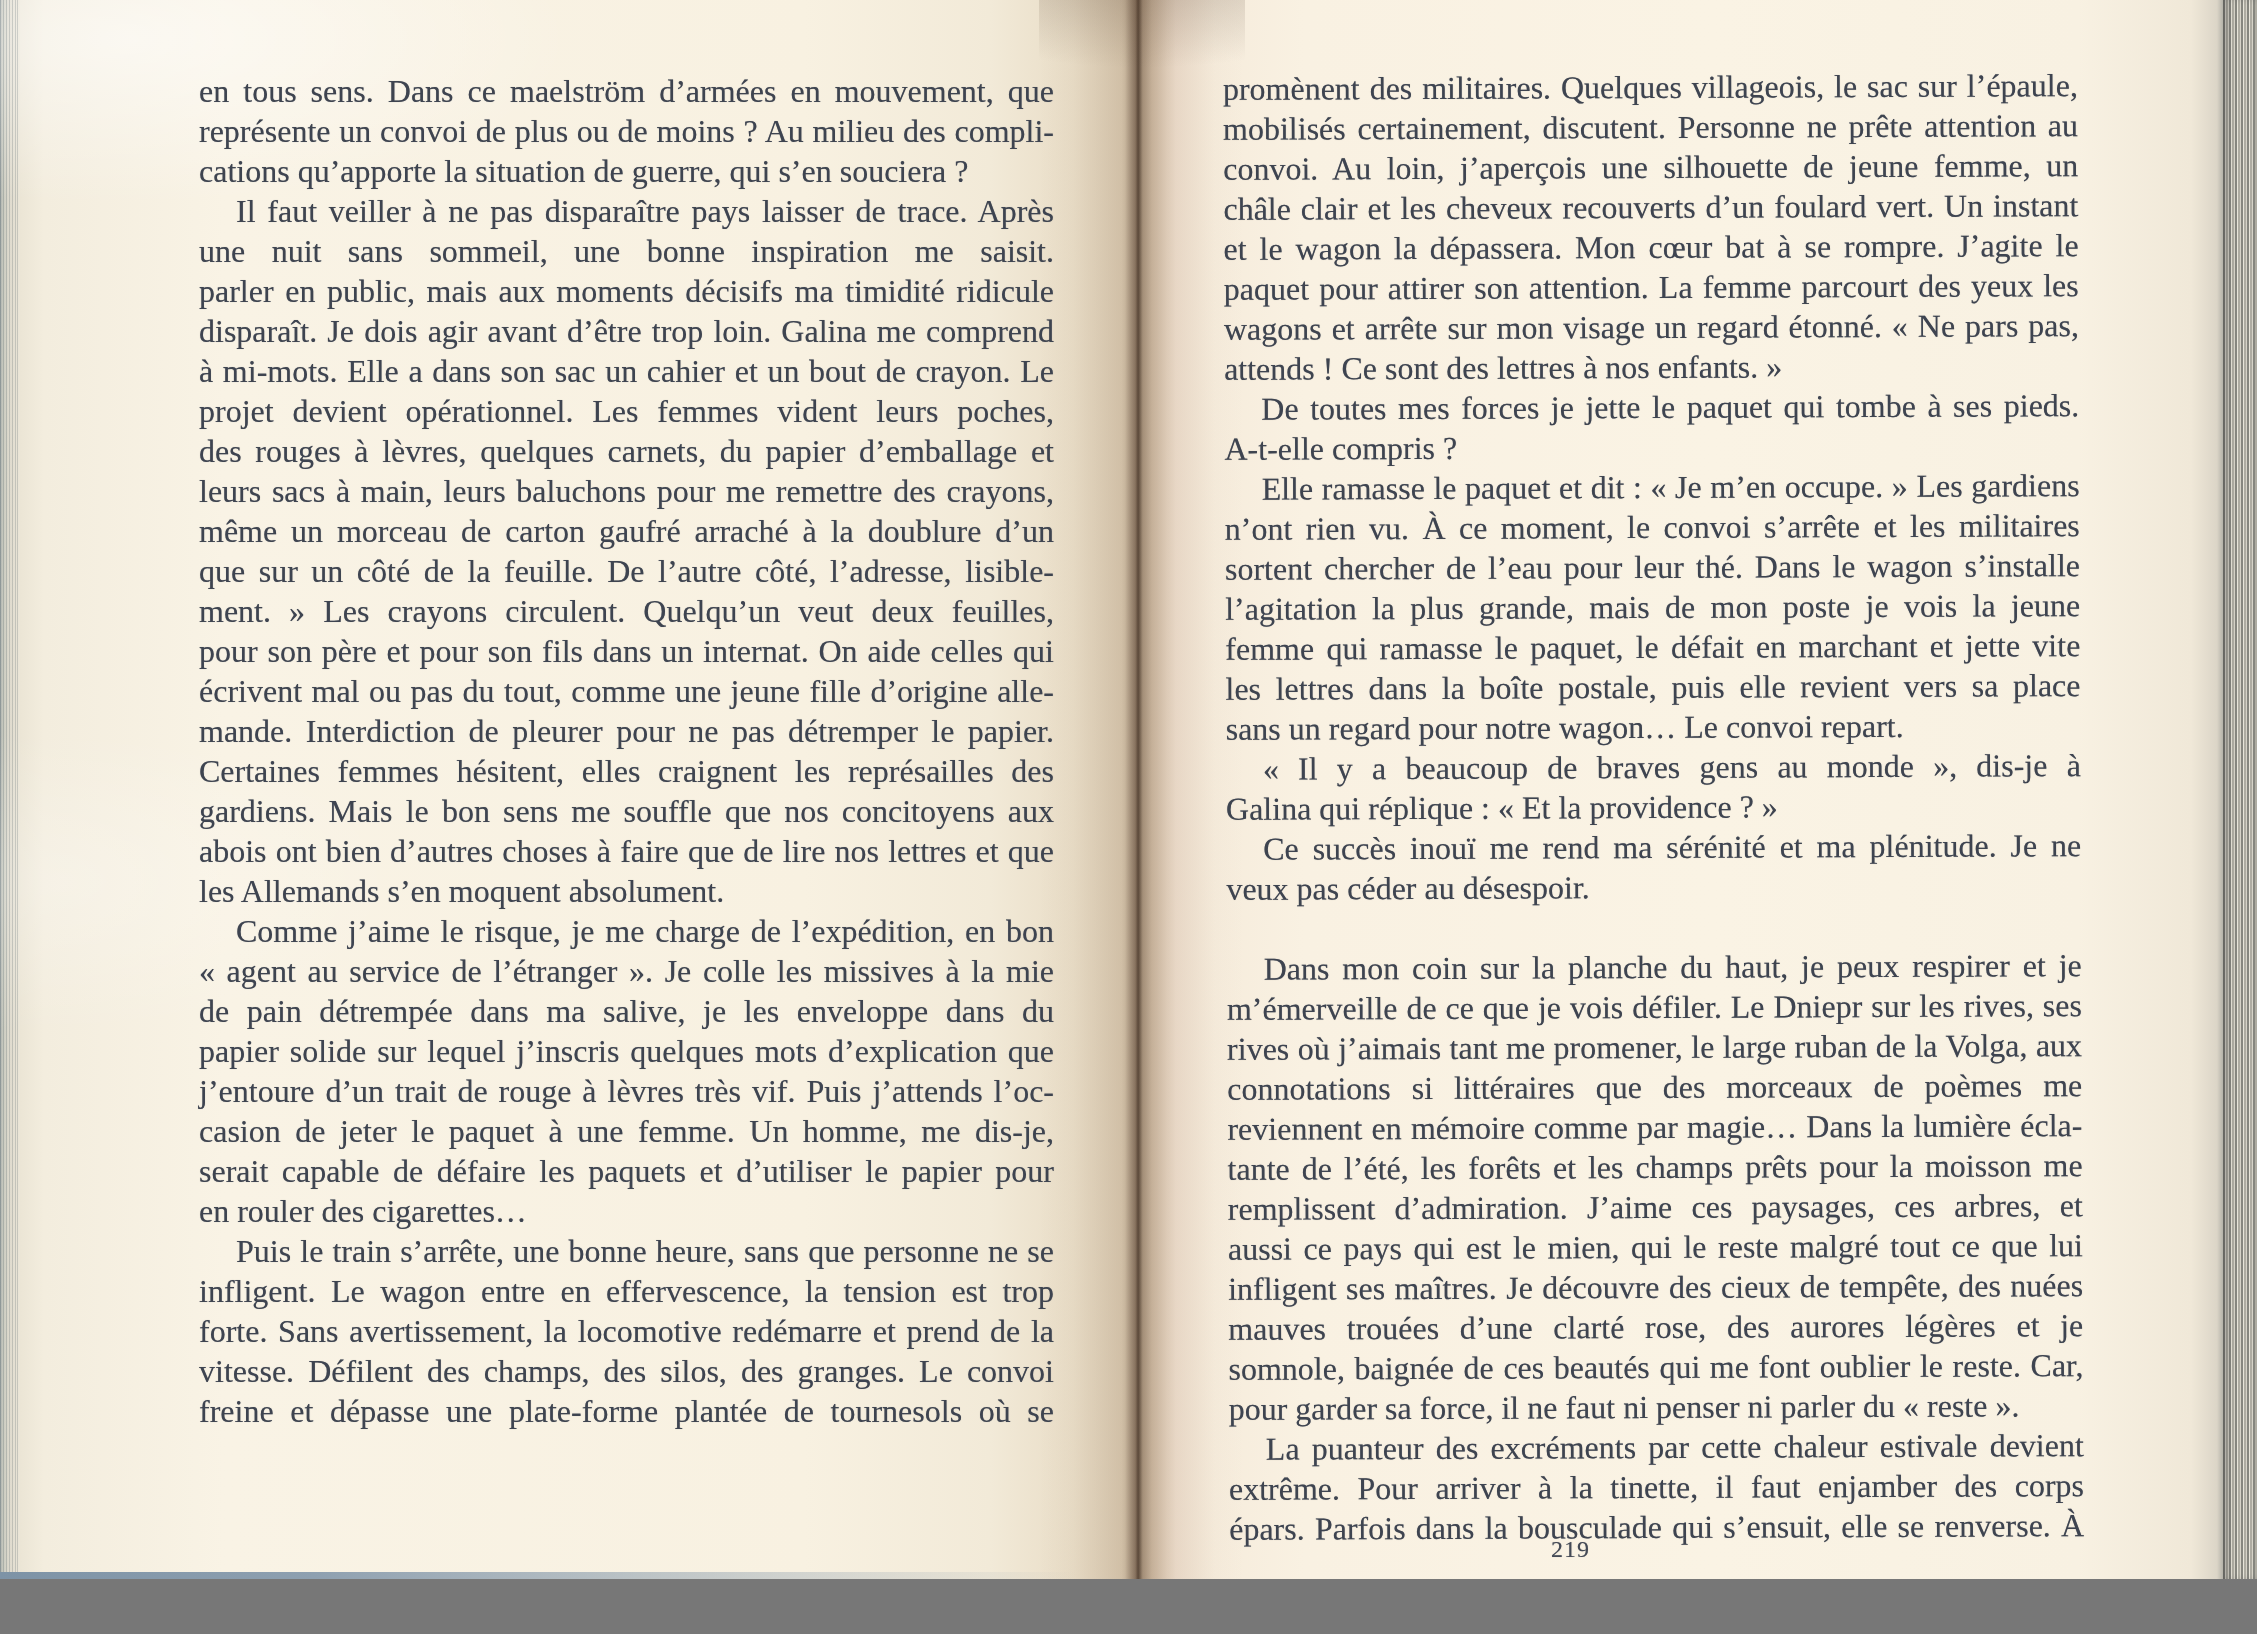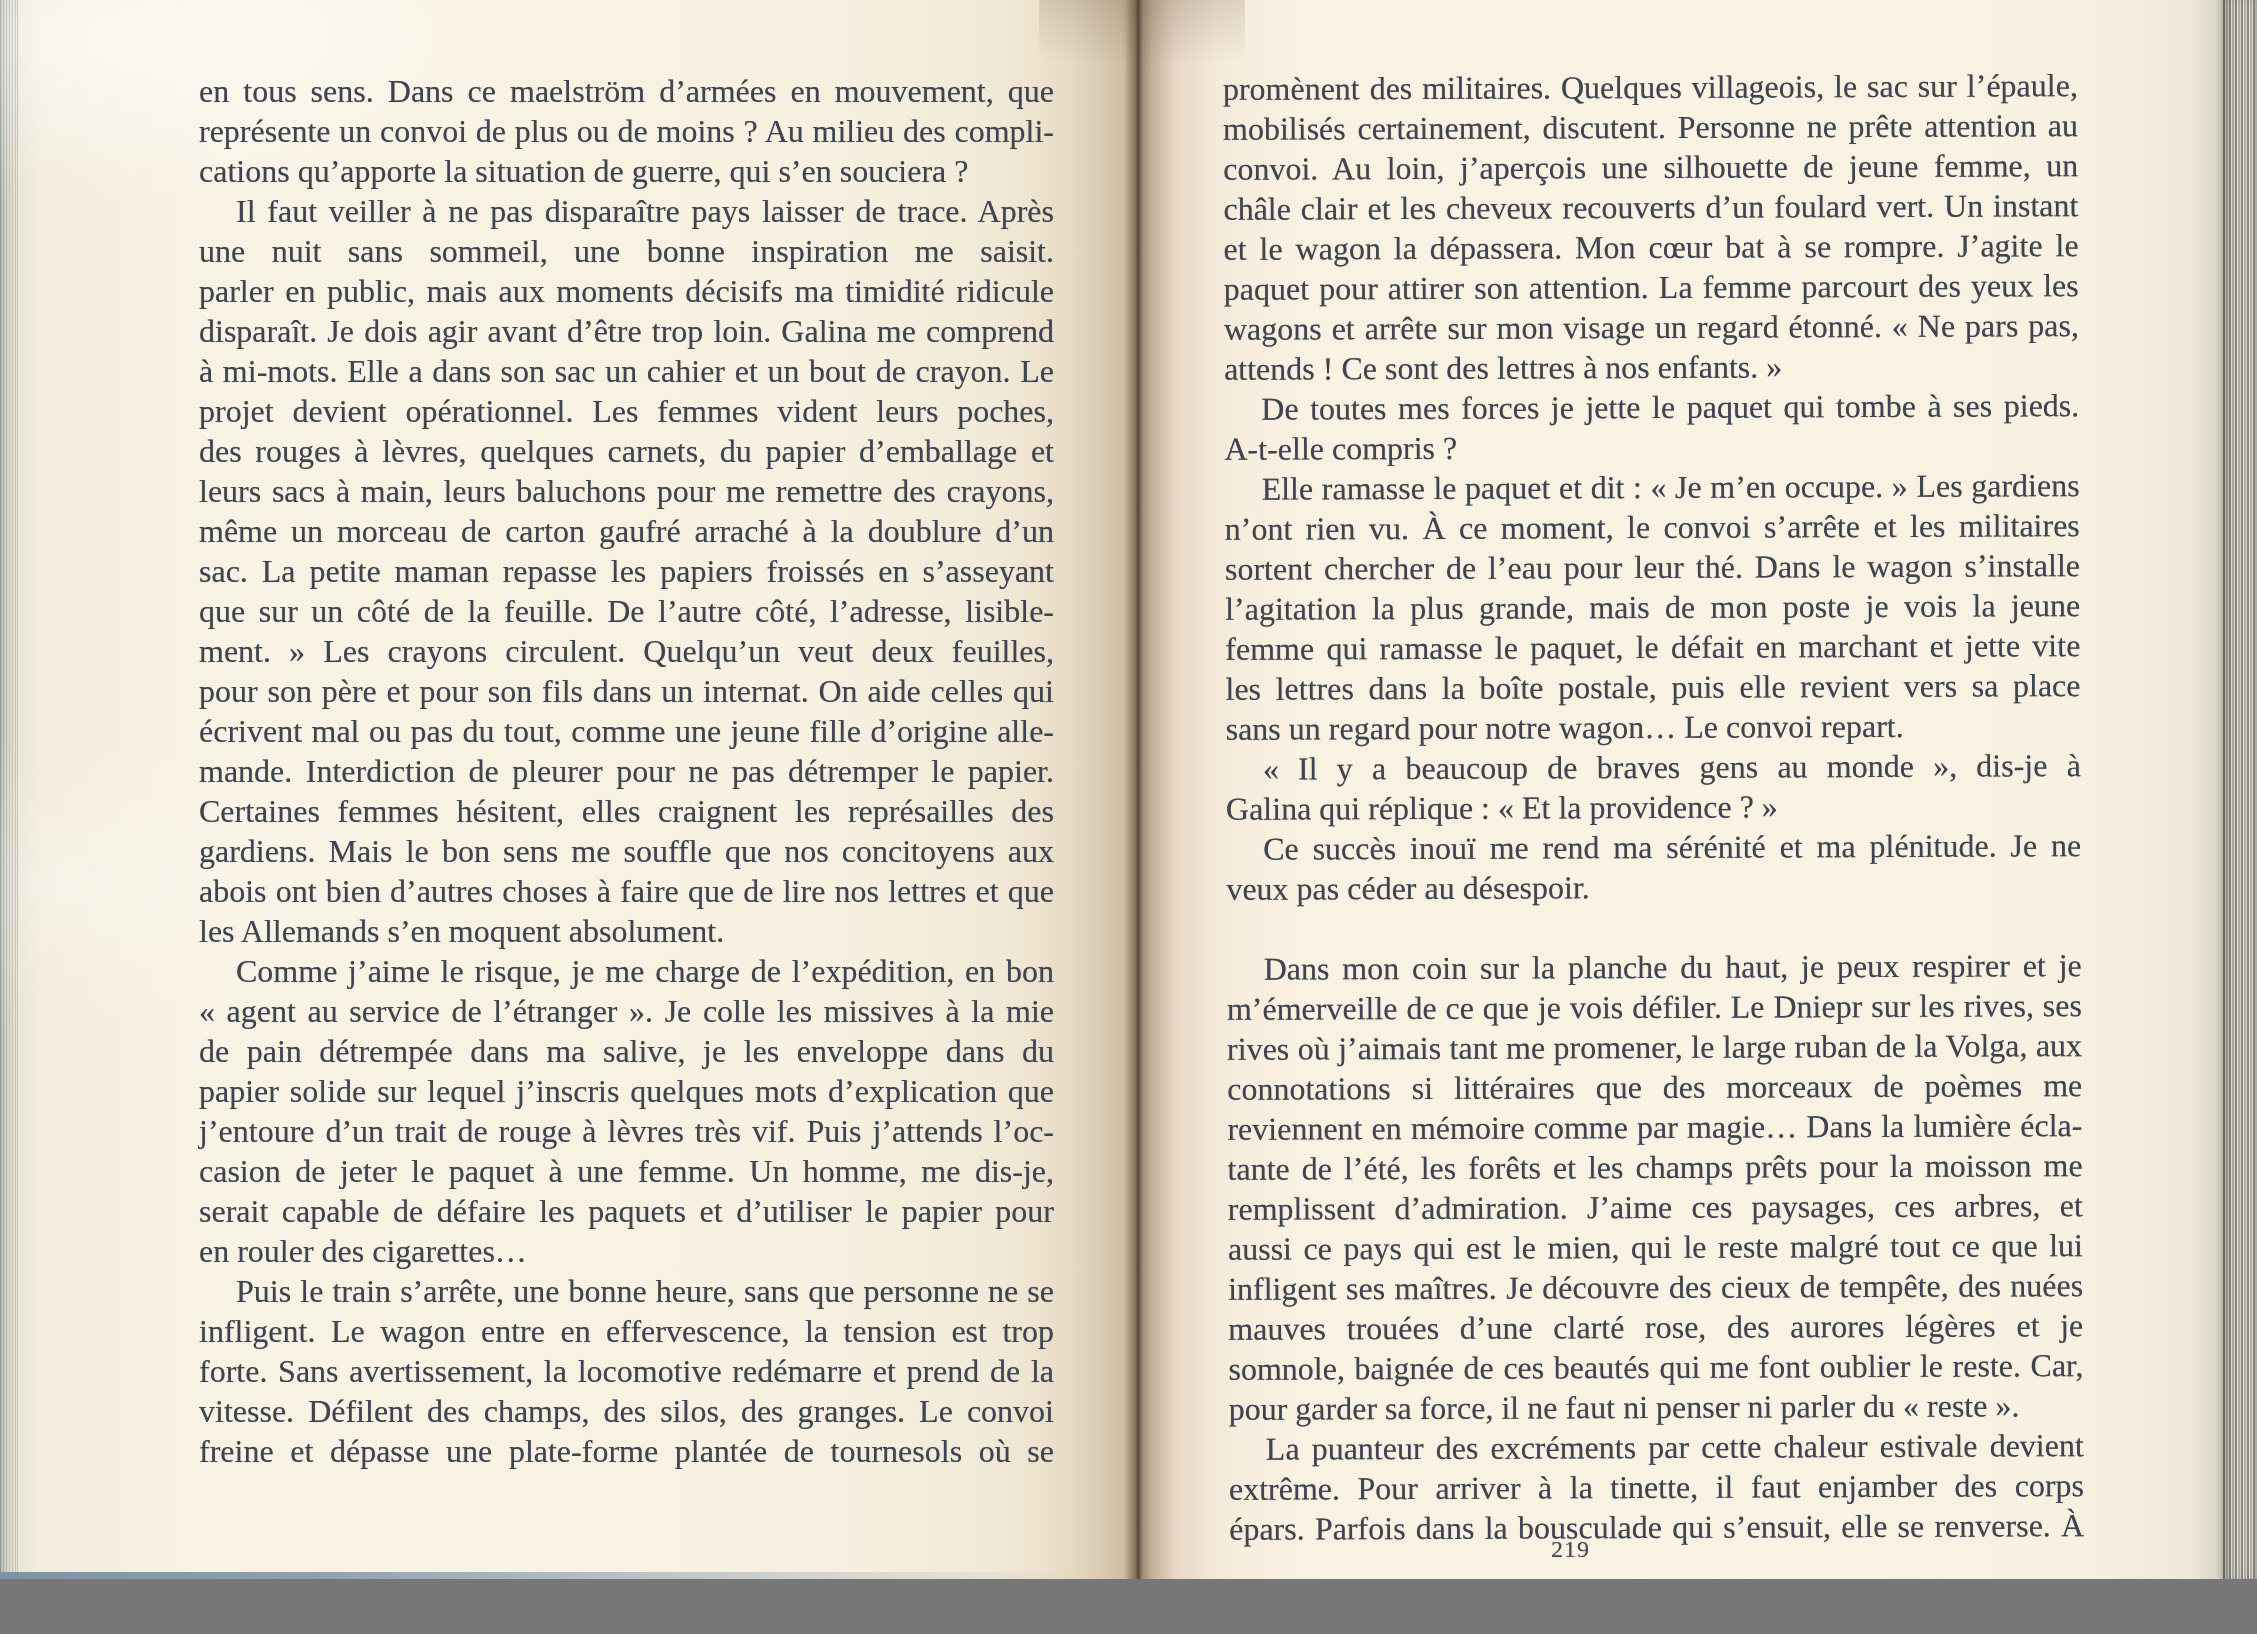--- a/index.html
+++ b/index.html
@@ -88,21 +88,20 @@
       <div class="line last">cations qu’apporte la situation de guerre, qui s’en souciera ?</div>
       <div class="line indent">Il faut veiller à ne pas disparaître pays laisser de trace. Après</div>
       <div class="line">une nuit sans sommeil, une bonne inspiration me saisit.</div>
       <div class="line">parler en public, mais aux moments décisifs ma timidité ridicule</div>
       <div class="line">disparaît. Je dois agir avant d’être trop loin. Galina me comprend</div>
       <div class="line">à mi-mots. Elle a dans son sac un cahier et un bout de crayon. Le</div>
       <div class="line">projet devient opérationnel. Les femmes vident leurs poches,</div>
       <div class="line">des rouges à lèvres, quelques carnets, du papier d’emballage et</div>
       <div class="line">leurs sacs à main, leurs baluchons pour me remettre des crayons,</div>
       <div class="line">même un morceau de carton gaufré arraché à la doublure d’un</div>
-      <div class="line">sac. La petite maman repasse les papiers froissés en s’asseyant</div>
       <div class="line">que sur un côté de la feuille. De l’autre côté, l’adresse, lisible-</div>
       <div class="line">ment. » Les crayons circulent. Quelqu’un veut deux feuilles,</div>
       <div class="line">pour son père et pour son fils dans un internat. On aide celles qui</div>
       <div class="line">écrivent mal ou pas du tout, comme une jeune fille d’origine alle-</div>
       <div class="line">mande. Interdiction de pleurer pour ne pas détremper le papier.</div>
       <div class="line">Certaines femmes hésitent, elles craignent les représailles des</div>
       <div class="line">gardiens. Mais le bon sens me souffle que nos concitoyens aux</div>
       <div class="line">abois ont bien d’autres choses à faire que de lire nos lettres et que</div>
       <div class="line last">les Allemands s’en moquent absolument.</div>
       <div class="line indent">Comme j’aime le risque, je me charge de l’expédition, en bon</div>

